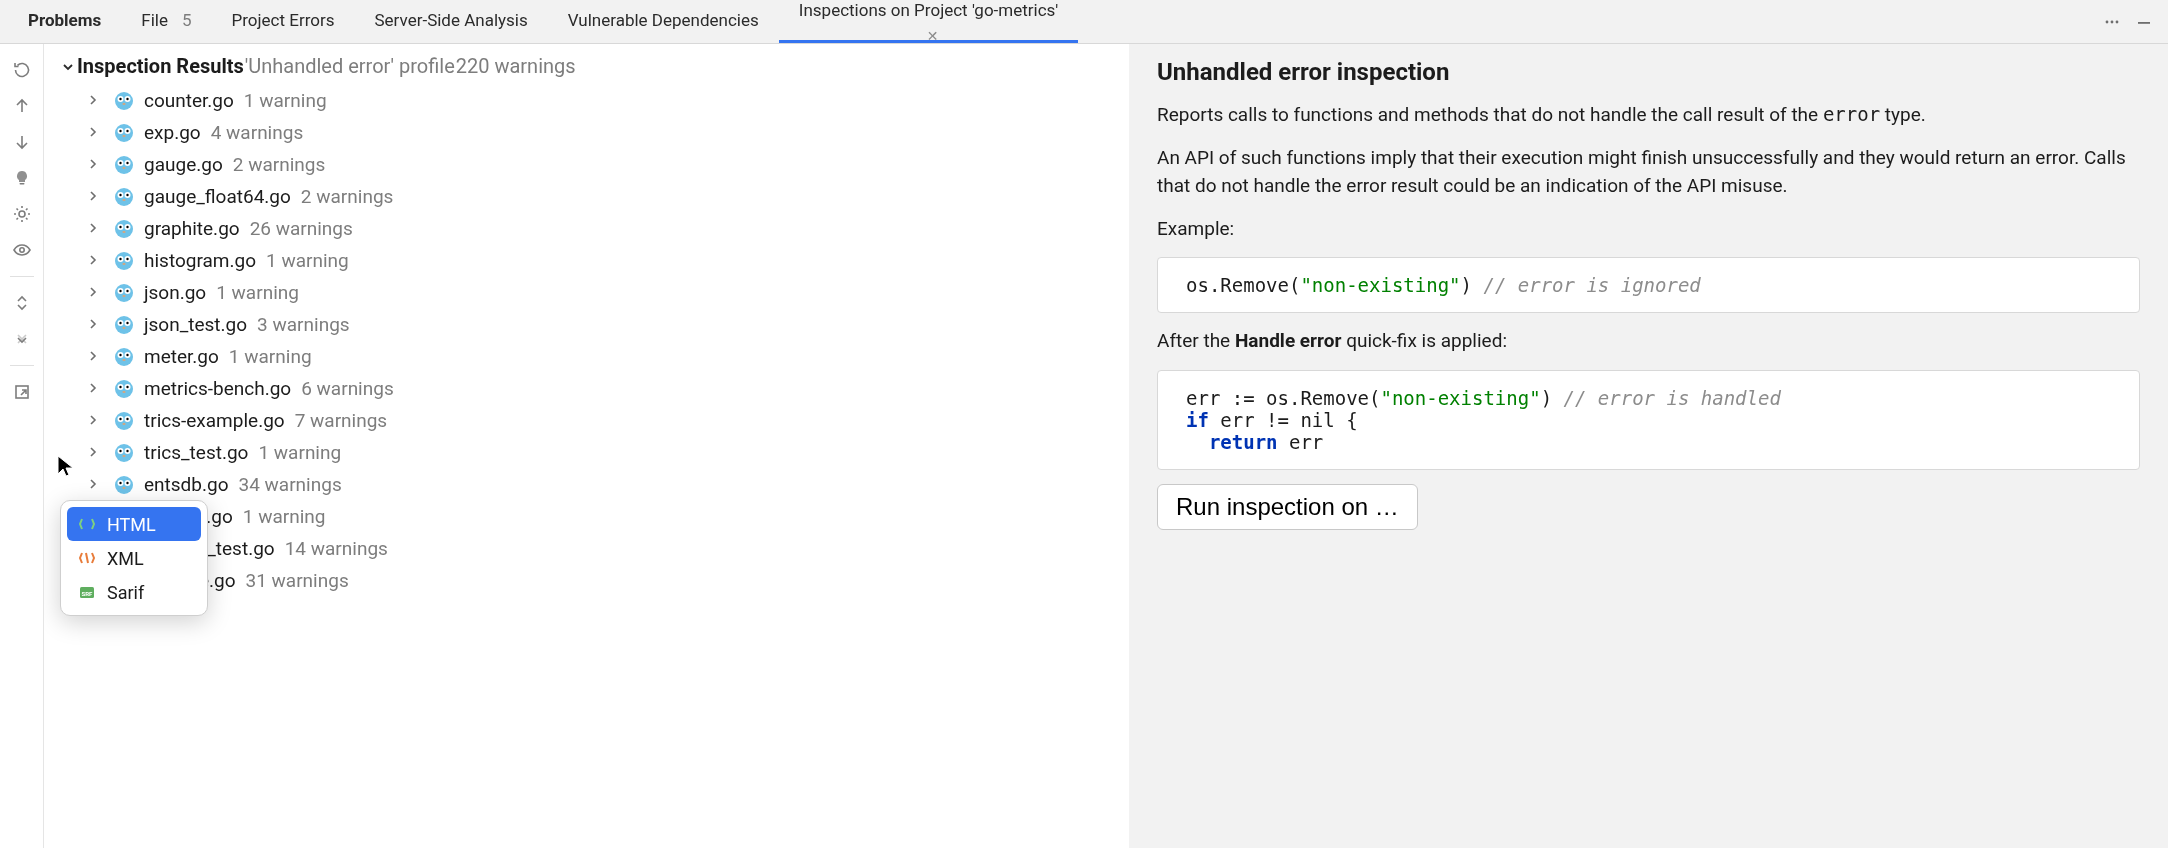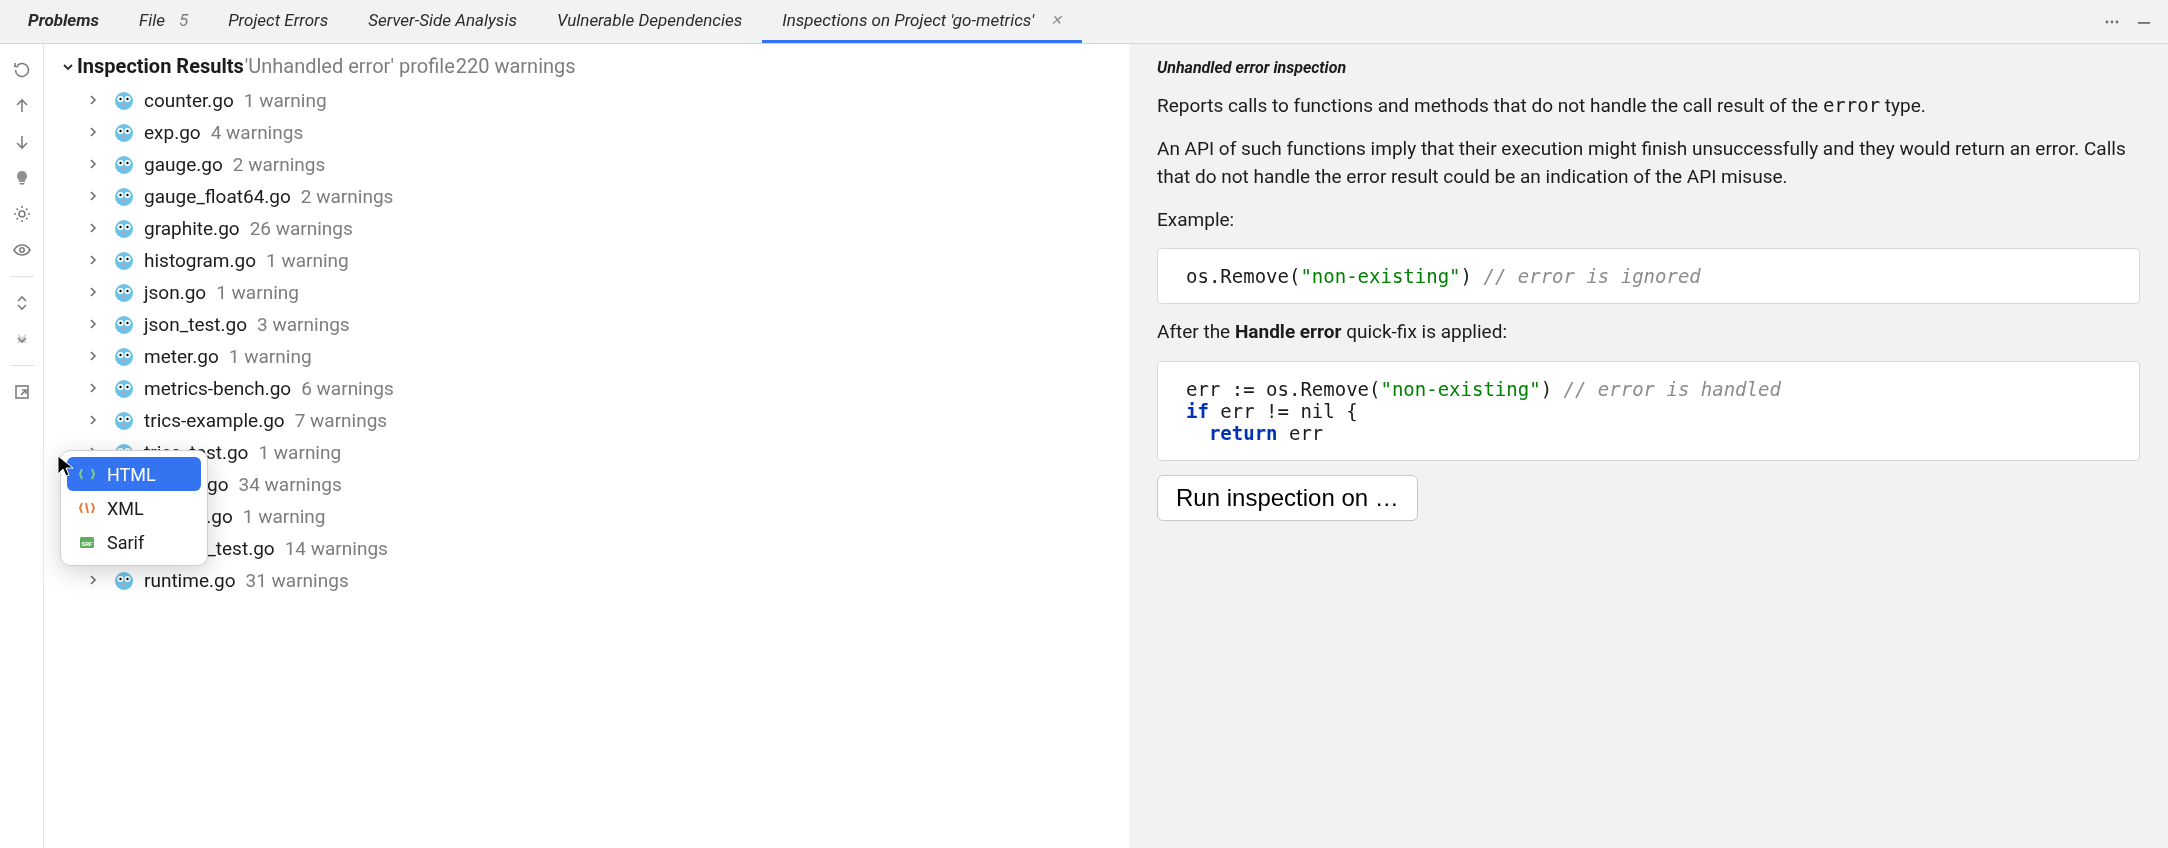--- a/index.html
+++ b/index.html
@@ -15,36 +15,35 @@
 
 
 .tabbar {
   display: flex;
   align-items: center;
   height: 44px;
   background: #f2f2f2;
   border-bottom: 1px solid #d8d8d8;
   padding: 0 8px;
   gap: 0;
-  font-style: italic;
 }
 .tab {
   display: inline-flex;
   align-items: center;
   height: 100%;
   padding: 0 20px;
   font-size: 17px;
   color: #2b2b2b;
   cursor: pointer;
   border-bottom: 3px solid transparent;
   gap: 8px;
 }
 .tab.bold { font-weight: 700; }
 .tab .badge { color: #7d7d7d; font-weight: 400; margin-left: 6px; }
-.tab.active { border-bottom-color: #3574f0; }
+.tab.active { border-bottom-color: #3574f0; flex-direction: column; }
 .tab .close { color: #8c8c8c; font-size: 14px; margin-left: 8px; }
 .tabbar-spacer { flex: 1; }
 .tabbar-icon {
   width: 32px; height: 32px;
   display:flex; align-items:center; justify-content:center;
   color:#6e6e6e; border-radius:4px; cursor:pointer;
 }
 
 
 .main {
@@ -97,21 +96,21 @@
 .go-icon {
   width:20px; height:20px; position:relative;
   display:inline-flex; align-items:center; justify-content:center;
 }
 .tree-row .fname { color:#1c1c1c; }
 .tree-row .fcount { color:#7d7d7d; }
 
 
 .popup {
   position:absolute;
-  left: 16px; top: 406px;
+  left: 16px; top: 456px;
   width: 148px;
   background:#fff;
   border:1px solid #cfcfcf;
   border-radius:10px;
   box-shadow: 0 6px 24px rgba(0,0,0,0.18);
   padding:6px;
   z-index: 50;
 }
 .popup-item {
   display:flex; align-items:center; gap:10px;
@@ -123,21 +122,21 @@
 
 
 .detail {
   flex:1;
   background:#f2f2f2;
   padding: 14px 28px 14px 28px;
   overflow:hidden;
   display:flex; flex-direction:column; gap:14px;
   font-size: 19px;
 }
-.detail h3 { font-size:16px; font-weight:700;font-style:italic; }
+.detail h3 { font-size:24px; font-weight:700; }
 .detail p { line-height:1.5; color:#1c1c1c; }
 .code-inline { font-family: ui-monospace, SFMono-Regular, Menlo, monospace; }
 .codeblock {
   background:#fff;
   border:1px solid #d8d8d8;
   border-radius:4px;
   padding: 16px 28px;
   font-family: ui-monospace, SFMono-Regular, Menlo, monospace;
   font-size: 19px;
   white-space: pre;

